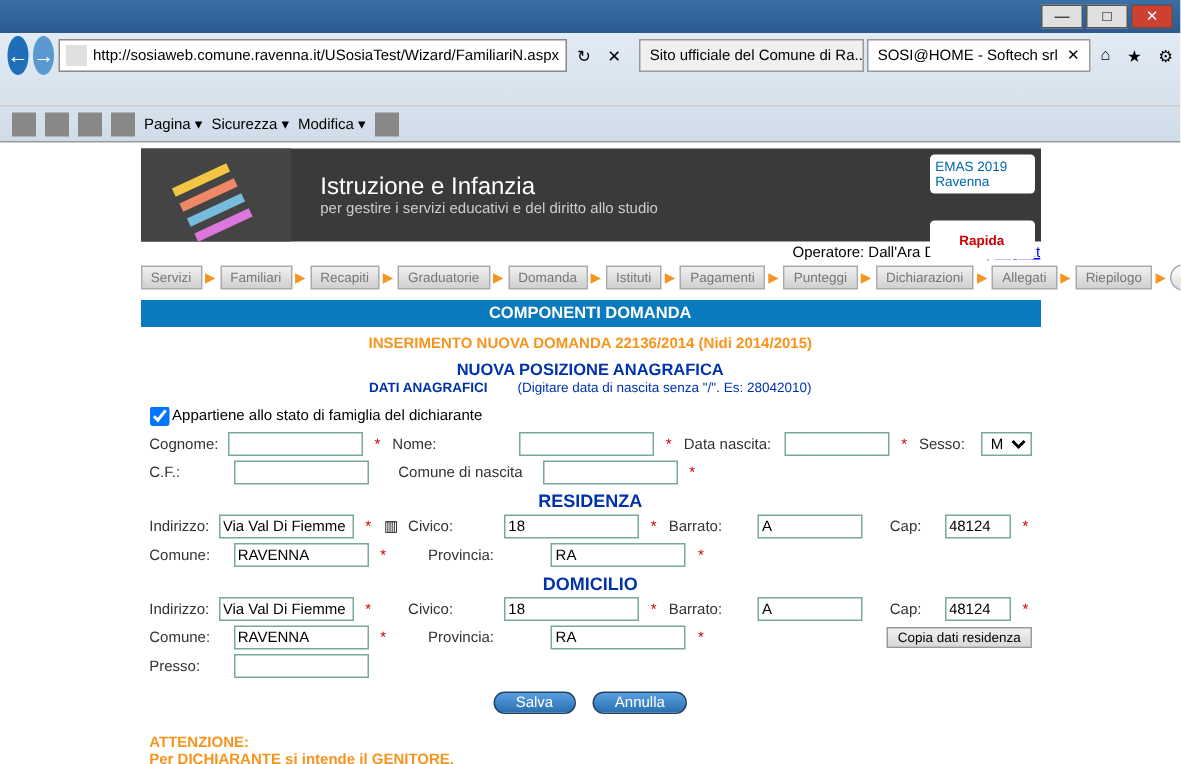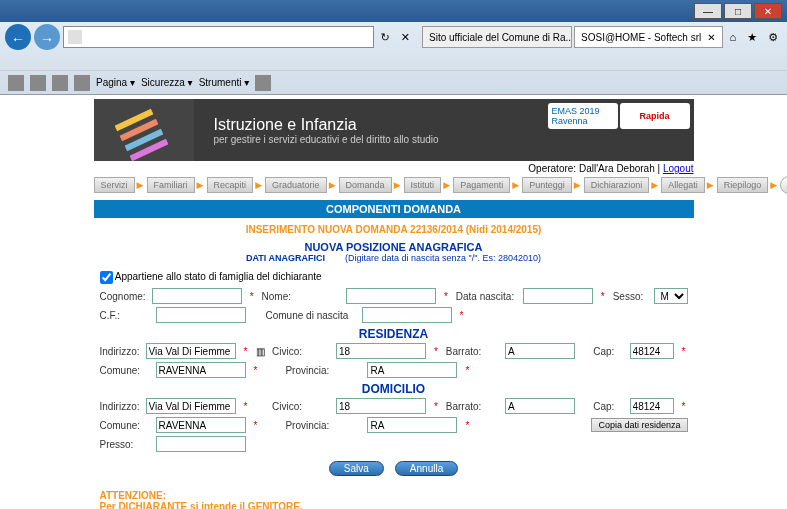--- a/index.html
+++ b/index.html
@@ -27,21 +27,21 @@
 .tb-drop { font-size: 10px; display: flex; align-items: center; gap: 2px; }
 
 
 .page { padding: 4px 0; }
 .banner { width: 600px; margin: 0 auto; height: 62px; background: #3a3a3a; display: flex; align-items: center; color: #fff; position: relative; }
 .banner-chalk { width: 100px; height: 62px; background: #444; position: relative; }
 .chalk { position: absolute; width: 40px; height: 6px; transform: rotate(-25deg); }
 .banner-text { flex: 1; padding-left: 20px; }
 .banner-text h2 { font-size: 16px; font-family: Liberation Sans, sans-serif; font-weight: normal; }
 .banner-text p { font-size: 10px; color: #ccc; }
-.banner-logos { position: absolute; right: 4px; top: 4px; display: flex; flex-direction: row; gap: 2px; }
+.banner-logos { position: absolute; right: 4px; top: 4px; display: flex; flex-direction: column; gap: 18px; }
 .logo-box { background: #fff; border-radius: 3px; padding: 2px 4px; height: 26px; width: 70px; font-size: 9px; display:flex; align-items:center; justify-content:center; }
 
 .operator { width: 600px; margin: 2px auto; text-align: right; font-size: 10px; }
 .operator a { color: #00e; }
 
 .breadcrumb { width: 600px; margin: 2px auto; display: flex; align-items: center; }
 .bc-item { background: linear-gradient(#f0f0f0, #d0d0d0); border: 1px solid #aaa; padding: 2px 6px; font-size: 9px; color: #777; position: relative; margin-right: 12px; }
 .bc-item::after { content: "▶"; position: absolute; right: -10px; top: 2px; color: #f7941d; font-size: 9px; }
 .bc-item:last-child::after { display: none; }
 .bc-icons { margin-left: auto; display: flex; gap: 4px; }
@@ -82,20 +82,21 @@
       <div class="win-btn win-min">—</div>
       <div class="win-btn win-max">□</div>
       <div class="win-btn win-close">✕</div>
     </div>
   </div>
   <div class="nav-bar">
     <div class="nav-btn">←</div>
     <div class="nav-btn fwd">→</div>
     <div class="addr">
       <span class="addr-icon"></span>
+      <span>http://sosiaweb.comune.ravenna.it/USosiaTest/Wizard/FamiliariN.aspx</span>
     </div>
     <span style="padding:0 4px;">↻</span>
     <span style="padding:0 4px;">✕</span>
     <div class="tabs-row">
       <div class="ie-tab">
           <span>Sito ufficiale del Comune di Ra...</span>
         </div>
       <div class="ie-tab active">
           <span>SOSI@HOME - Softech srl</span>
           <span style="margin-left:6px;">✕</span>
@@ -105,21 +106,21 @@
     <span style="padding:0 4px;">★</span>
     <span style="padding:0 4px;">⚙</span>
   </div>
   <div class="tool-bar">
     <span class="tb-icon"></span>
     <span class="tb-icon"></span>
     <span class="tb-icon"></span>
     <span class="tb-icon"></span>
     <span class="tb-drop">Pagina ▾</span>
     <span class="tb-drop">Sicurezza ▾</span>
-    <span class="tb-drop">Strumenti ▾</span>
+    <span class="tb-drop">Modifica ▾</span>
     <span class="tb-icon"></span>
   </div>
 </div>
 
 <div class="page">
 
   <div class="banner">
     <div class="banner-chalk">
       <div class="chalk" style="background:#f4c542; top:18px; left:20px;"></div>
       <div class="chalk" style="background:#e86; top:28px; left:25px;"></div>

